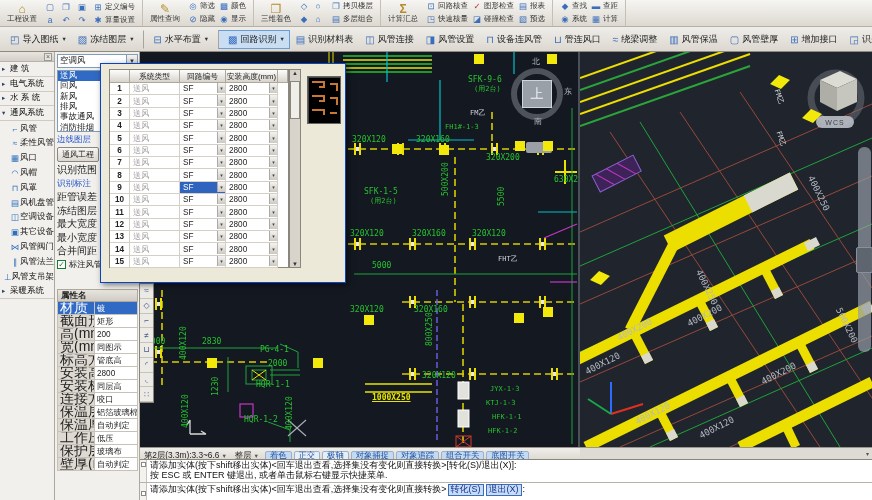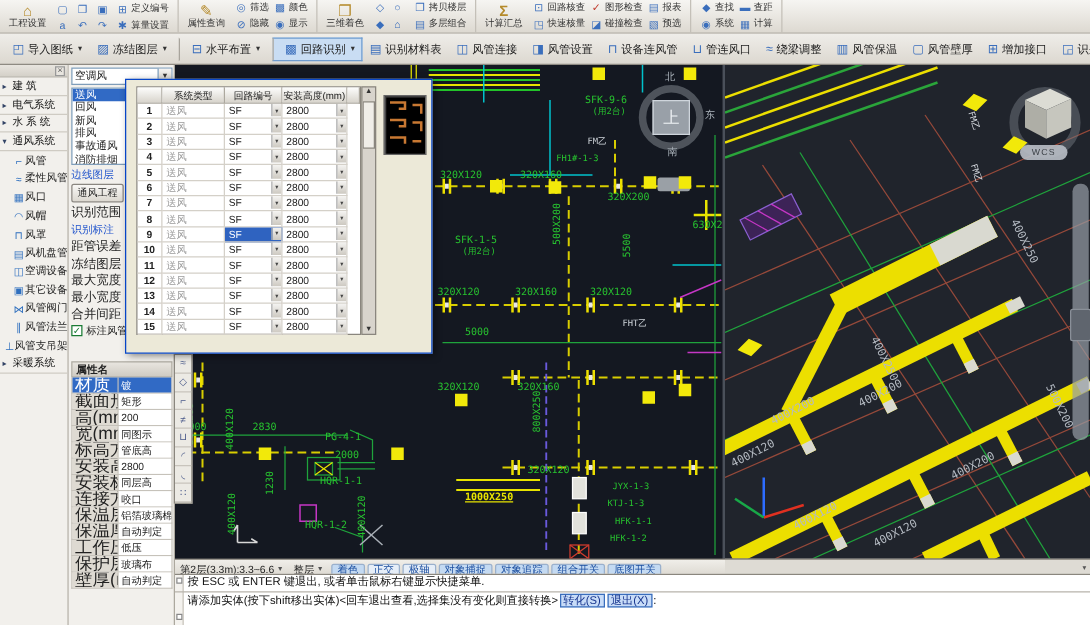--- a/index.html
+++ b/index.html
@@ -1252,20 +1252,21 @@
     <span>▾</span>
   </div>
 
 <div class="command">
   <div class="cmdgut">
     <span class="gutmark" style="top:2px"></span>
     <span class="gutmark" style="top:31px"></span>
   </div>
   <div class="cmdlines">
 
+      <div class="cmdline">请添加实体(按下shift移出实体)&lt;回车退出查看,选择集没有变化则直接转换&gt;[转化(S)/退出(X)]:</div>
 
       <div class="cmdline">按 ESC 或 ENTER 键退出, 或者单击鼠标右键显示快捷菜单.</div>
 
 
     <div class="cmdsep"></div>
     <div class="cmdline">
       <span>请添加实体(按下shift移出实体)&lt;回车退出查看,选择集没有变化则直接转换&gt;</span><span class="chip">转化(S)</span><span class="chip">退出(X)</span><span>:</span>
     </div>
   </div>
 </div>

